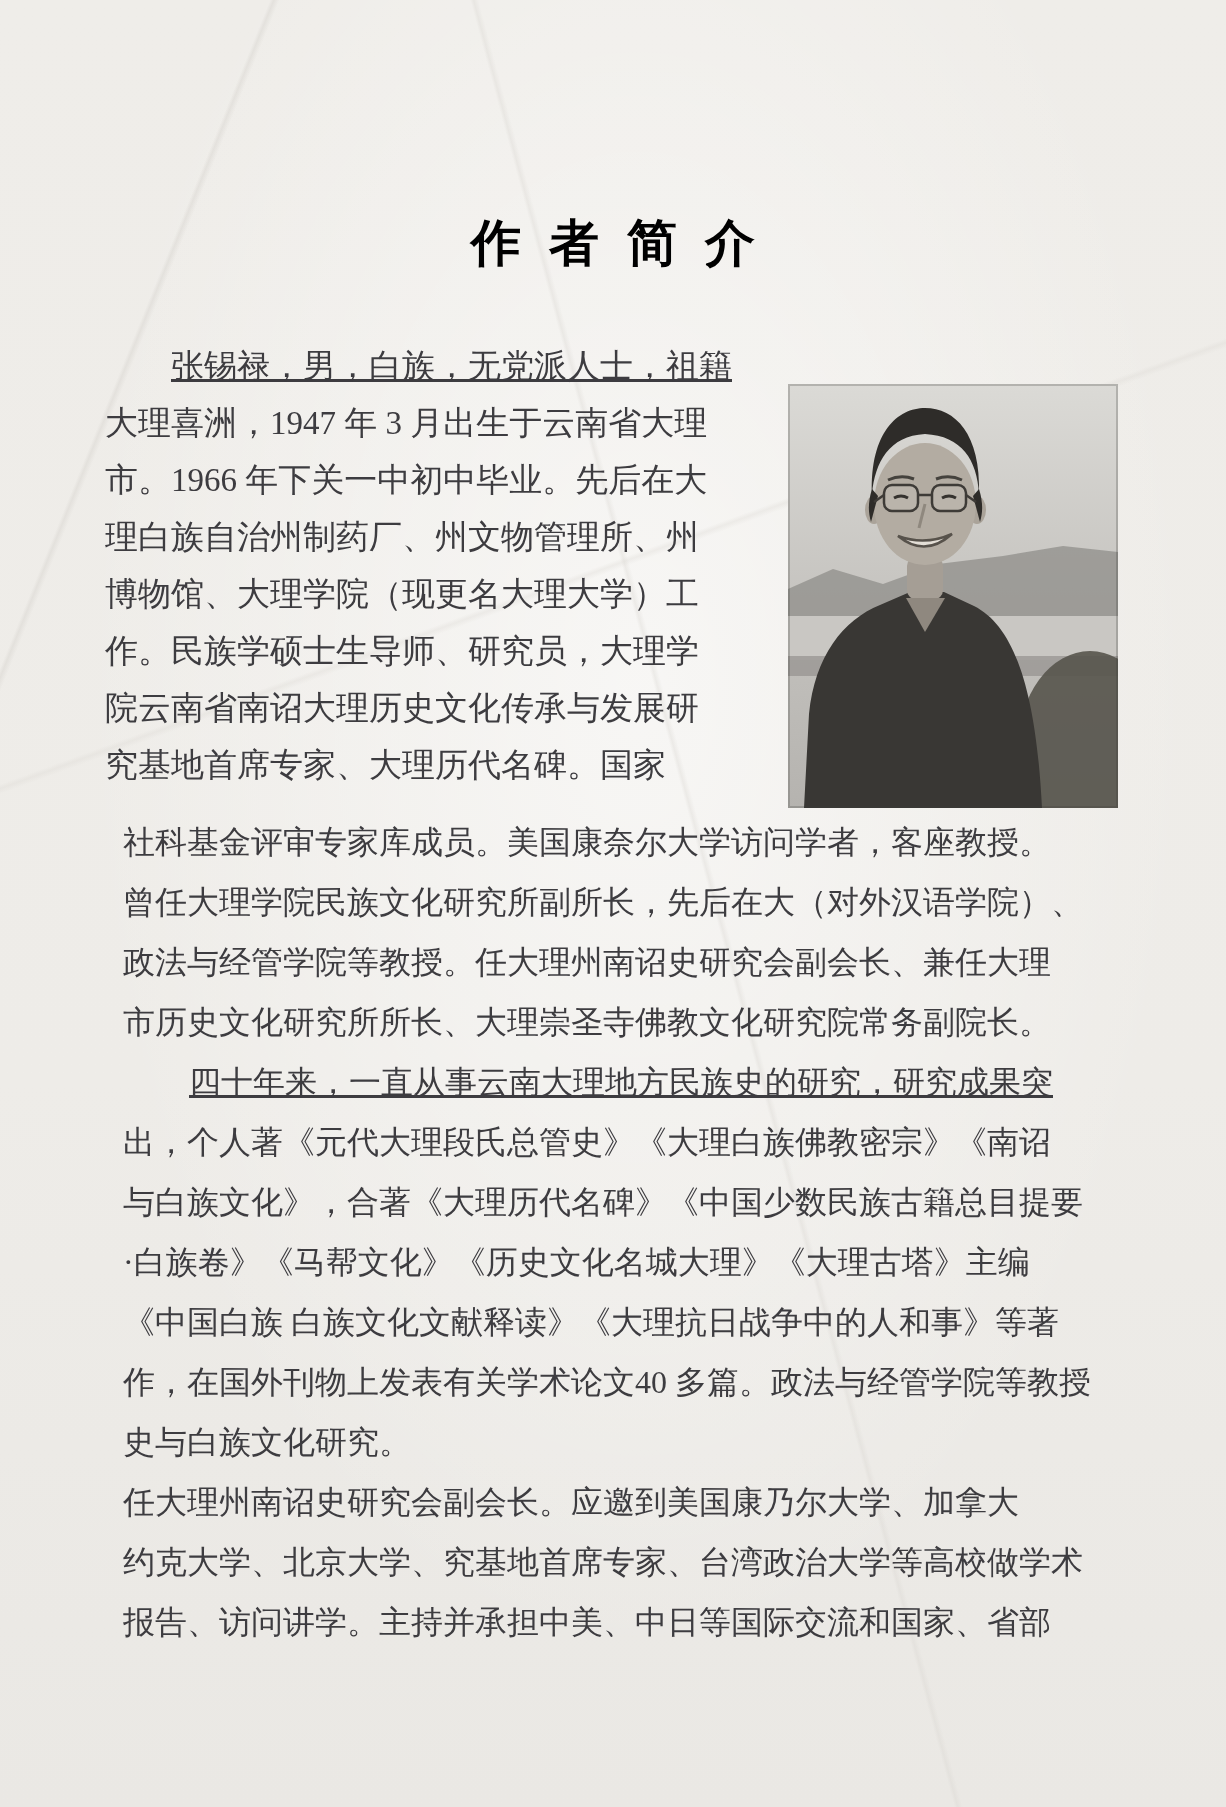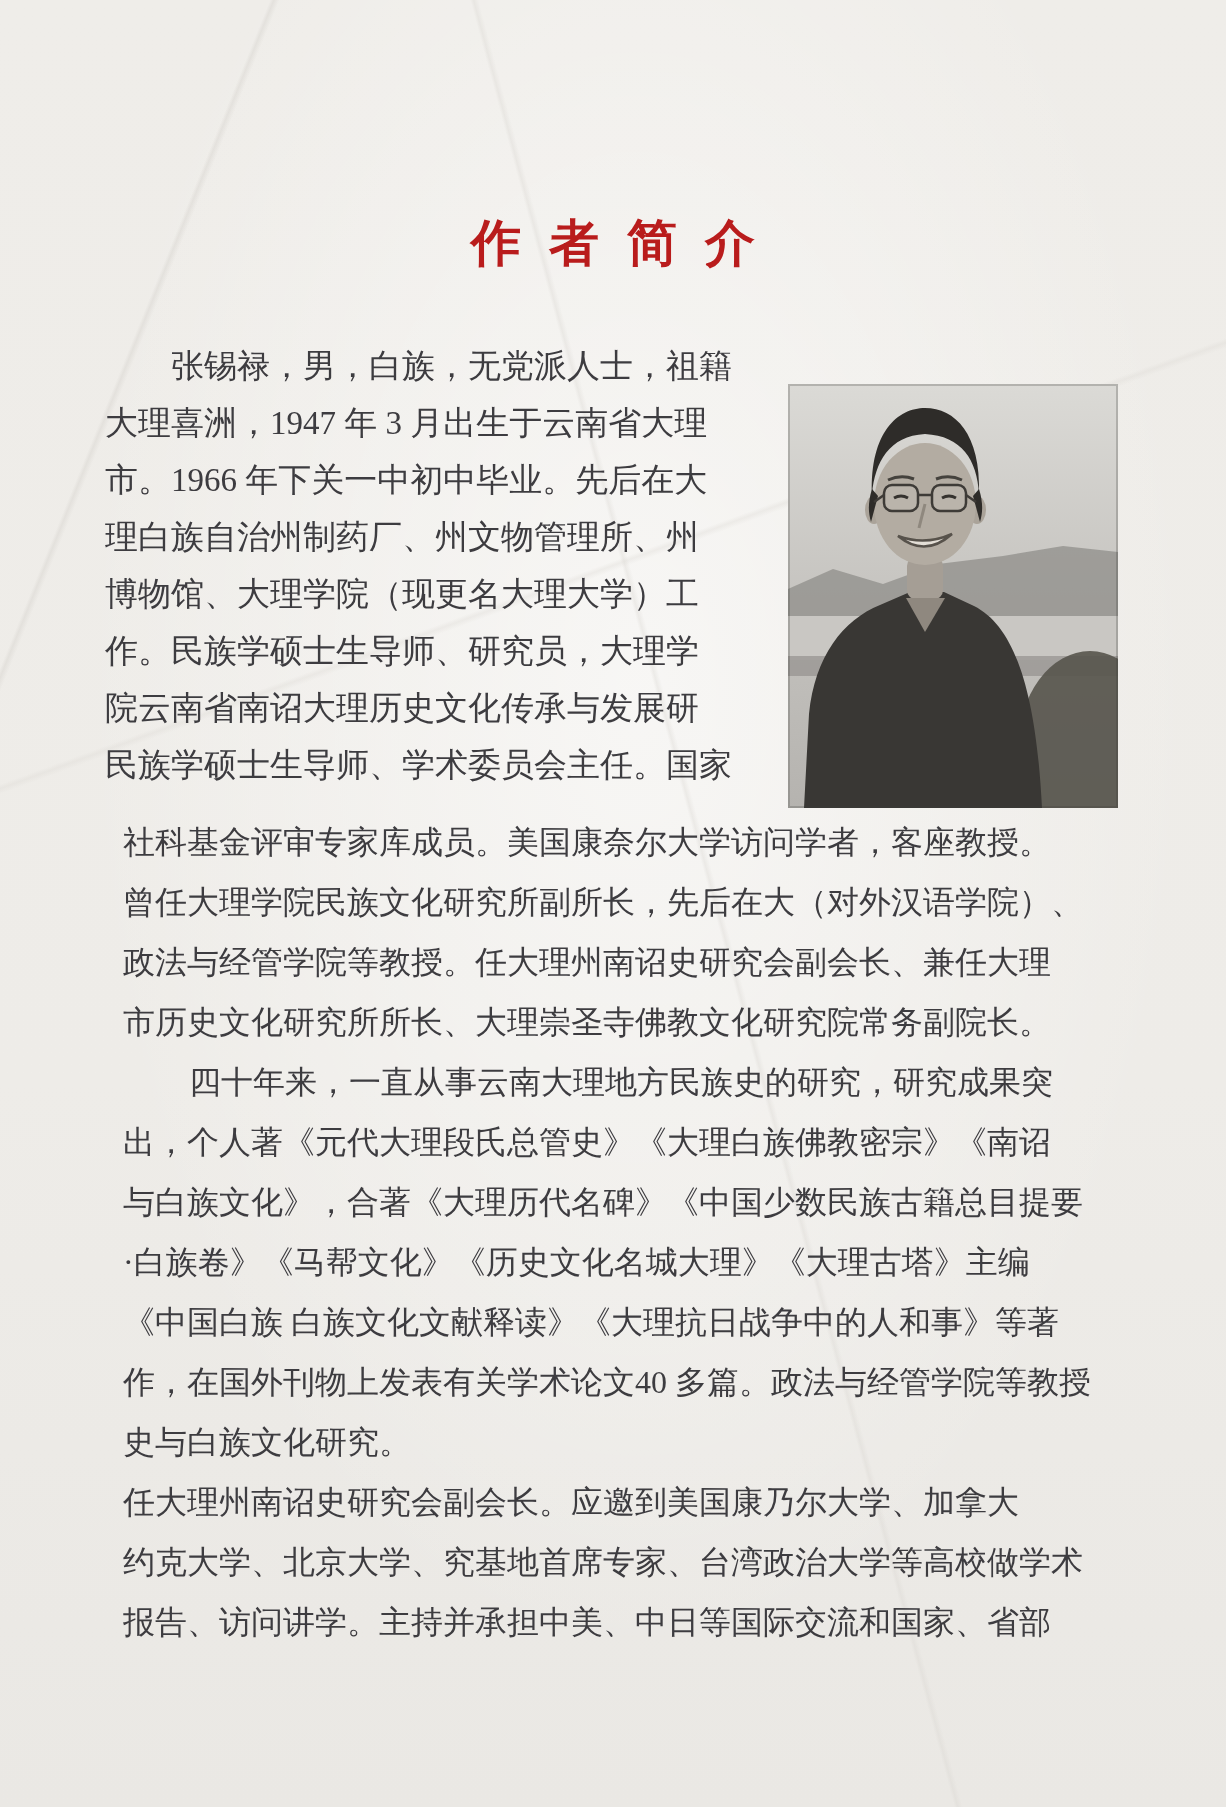--- a/index.html
+++ b/index.html
@@ -21,25 +21,25 @@
       linear-gradient(75deg, rgba(255,255,255,0) 55.8%, rgba(216,213,208,.35) 56%, rgba(255,255,255,0) 56.3%),
       linear-gradient(160deg, rgba(255,255,255,0) 34.8%, rgba(220,217,212,.35) 35%, rgba(255,255,255,0) 35.25%),
       radial-gradient(ellipse at 52% 38%, rgba(255,255,255,.55) 0%, rgba(255,255,255,0) 62%),
       linear-gradient(180deg,#efede9 0%, #eeece8 60%, #eae8e4 100%);
   }
   .title{
     position:absolute;top:210px;left:0;width:100%;
     margin:0;text-align:center;
     font-size:50px;font-weight:bold;
     letter-spacing:28px;text-indent:28px;
-    color:#b91c1c;
+    color:#000000;
   }
   .body-text{font-size:33px;}
   .line{white-space:nowrap;}
-  .indent{text-indent:66px;}
+  .indent{text-indent:66px;text-decoration:underline;}
   .narrow-col{
     position:absolute;left:105px;top:338px;width:676px;
     line-height:57px;font-size:33px;
   }
   .full-block{
     position:absolute;left:123px;top:812px;width:1030px;
     line-height:60px;font-size:32px;
   }
   .photo{
     position:absolute;left:788px;top:384px;width:330px;height:424px;
@@ -55,21 +55,21 @@
   <h1 class="title">作者简介</h1>
 
   <div class="narrow-col body-text">
     <div class="line indent">张锡禄，男，白族，无党派人士，祖籍</div>
     <div class="line">大理喜洲，1947 年 3 月出生于云南省大理</div>
     <div class="line">市。1966 年下关一中初中毕业。先后在大</div>
     <div class="line">理白族自治州制药厂、州文物管理所、州</div>
     <div class="line">博物馆、大理学院（现更名大理大学）工</div>
     <div class="line">作。民族学硕士生导师、研究员，大理学</div>
     <div class="line">院云南省南诏大理历史文化传承与发展研</div>
-    <div class="line">民族学硕士生导师、学术委员会主任。国家</div>
+    <div class="line">究基地首席专家、大理历代名碑。国家</div>
   </div>
 
   <figure class="photo">
     <svg viewBox="0 0 330 424" preserveAspectRatio="none">
       <defs>
         <linearGradient id="sky" x1="0" y1="0" x2="0" y2="1">
           <stop offset="0" stop-color="#dbdad6"></stop>
           <stop offset="0.55" stop-color="#c4c2be"></stop>
           <stop offset="1" stop-color="#b5b3af"></stop>
         </linearGradient>

